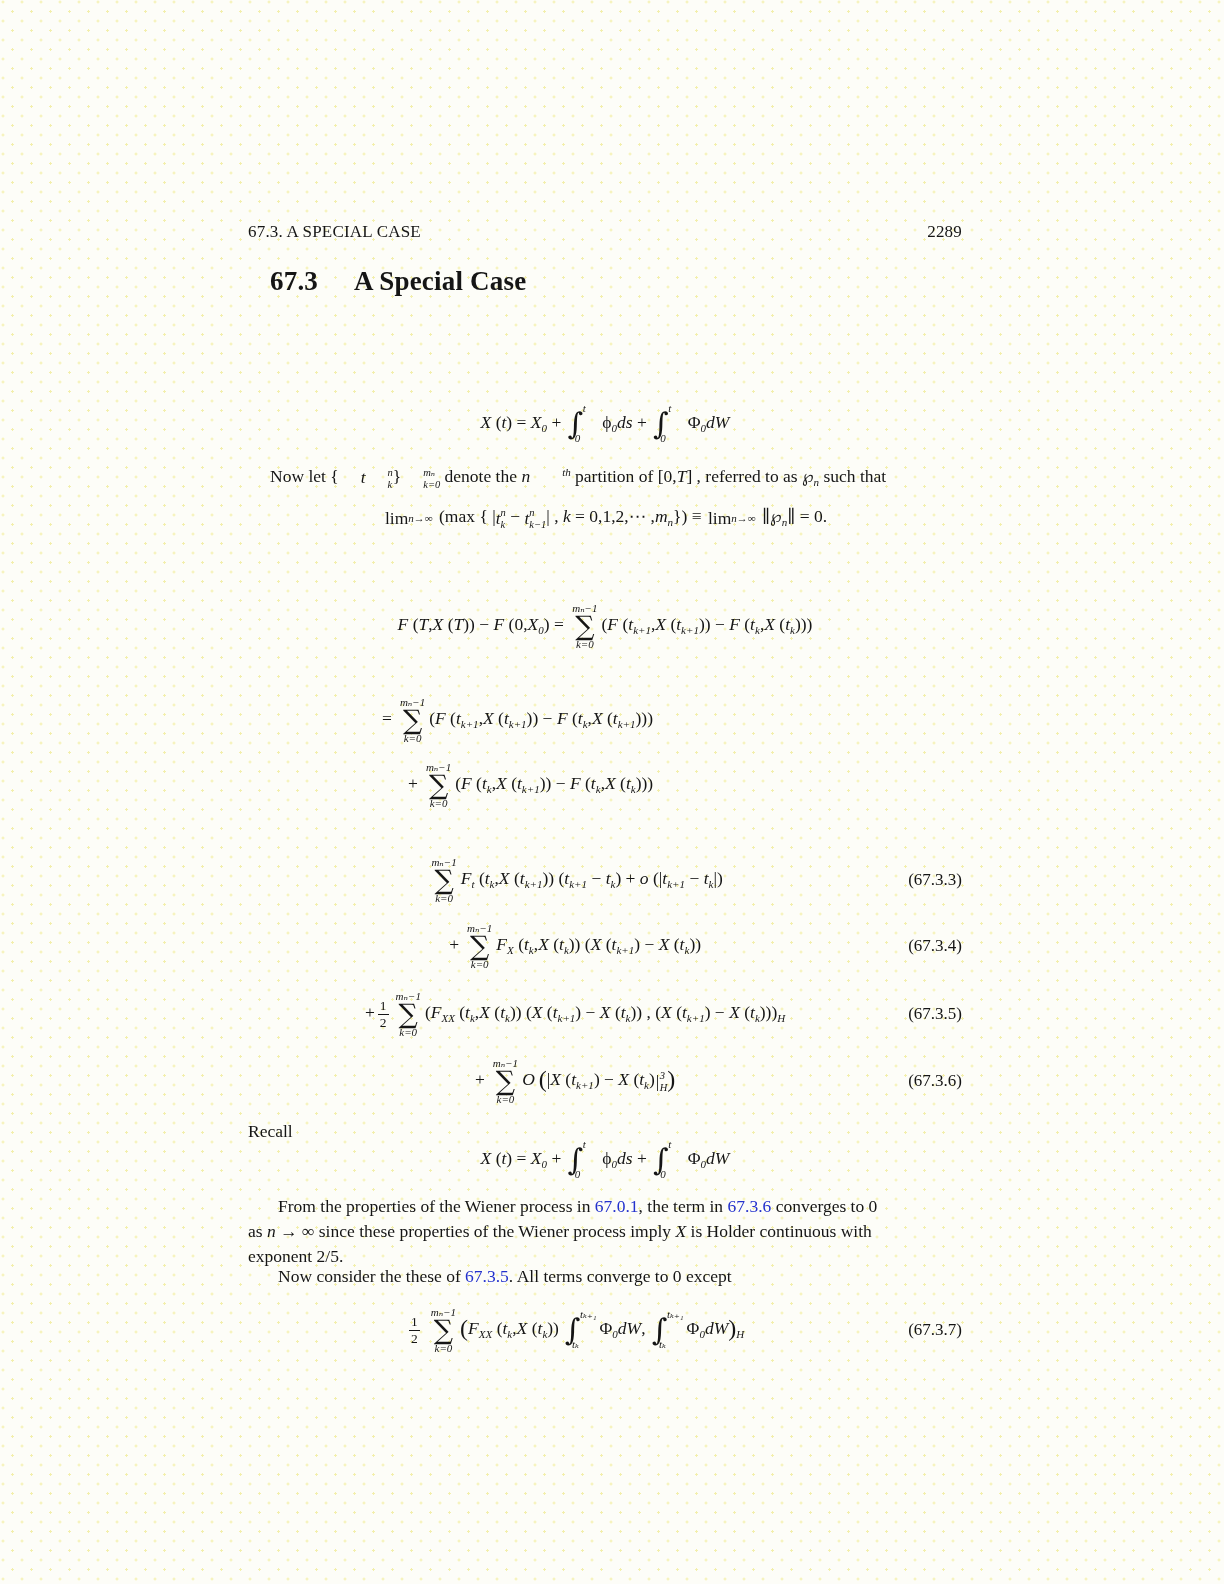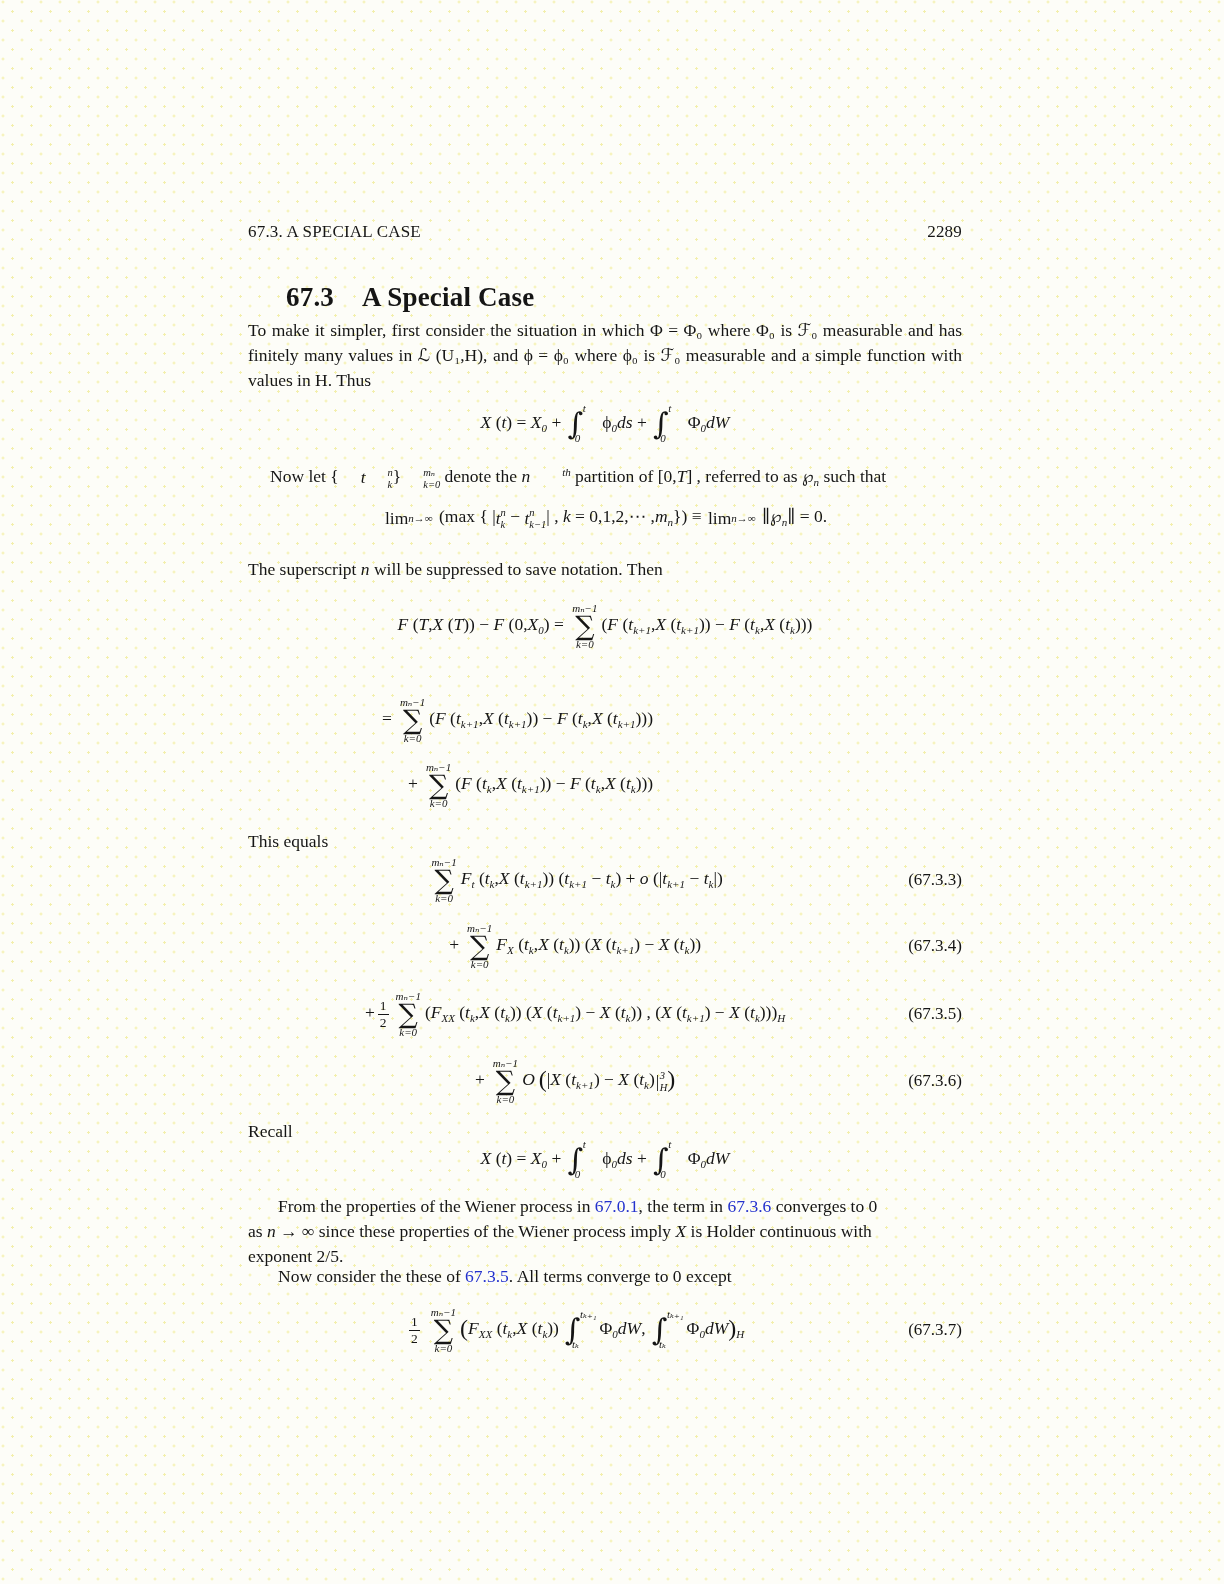--- a/index.html
+++ b/index.html
@@ -12,21 +12,21 @@
       radial-gradient(circle, rgba(235,228,110,0.55) 1px, rgba(0,0,0,0) 1.4px);
     background-size:19px 19px,19px 19px;
     background-position:3px 2px,12.5px 11.5px;
     color:#151515;
     font-family:"Liberation Serif","DejaVu Serif","DejaVu Sans",serif;
     font-size:17.5px;
     overflow:hidden;
   }
   .content{position:absolute;left:248px;top:0;width:714px;height:100%;}
   .hdr{position:absolute;top:222px;left:0;width:100%;display:flex;justify-content:space-between;font-size:17px;letter-spacing:0.2px;}
-  .sec{position:absolute;top:266px;left:22px;margin:16px;font-size:27px;font-weight:bold;display:flex;gap:28px;letter-spacing:0.2px;}
+  .sec{position:absolute;top:266px;left:22px;margin:0;font-size:27px;font-weight:bold;display:flex;gap:36px;letter-spacing:0.2px;}
   .para{position:absolute;left:0;width:100%;margin:0;line-height:25px;}
   .just{text-align:justify;}
   .indent{text-indent:22px;}
   .indent30{padding-left:30px;box-sizing:border-box;}
   .disp{position:absolute;left:0;width:100%;white-space:nowrap;box-sizing:border-box;}
   .center{text-align:center;}
   .numrow{display:flex;align-items:center;}
   .eq-body{flex:1;text-align:center;white-space:nowrap;}
   .eq-num{flex:none;margin-left:6px;font-size:17px;}
   
@@ -64,21 +64,20 @@
     <div class="hdr">
       <span>67.3.  A SPECIAL CASE</span>
       <span>2289</span>
     </div>
 
     <h1 class="sec">
       <span>67.3</span>
       <span>A Special Case</span>
     </h1>
 
-    <p class="para just" style="top:318px">To make it simpler, first consider the situation in which Φ = Φ₀ where Φ₀ is ℱ₀ measurable and has finitely many values in ℒ (U₁,H), and ϕ = ϕ₀ where ϕ₀ is ℱ₀ measurable and a simple function with values in H. Thus</p>
 
     <div class="disp center" style="top:406px"><span class="tk-i">X</span><span class="tk-r"> (</span><span class="tk-i">t</span><span class="tk-r">) = </span><span class="tk-i">X</span><sub class="tk-sub">0</sub><span class="tk-r"> + </span><span class="intw"><span class="int-g">∫</span><span class="int-sup">t</span><span class="int-sub">0</span></span><span class="tk-r">ϕ</span><sub class="tk-sub">0</sub><span class="tk-i">ds</span><span class="tk-r"> + </span><span class="intw"><span class="int-g">∫</span><span class="int-sup">t</span><span class="int-sub">0</span></span><span class="tk-r">Φ</span><sub class="tk-sub">0</sub><span class="tk-i">dW</span></div>
 
     <p class="para indent" style="top:464px"><span class="tk-r">Now let </span><span class="tk-r">{</span><span class="ssw">
           <span class="ss-base">t</span>
           <span class="ss-col">
             <span class="ss-sup">n</span>
             <span class="ss-sub">k</span>
           </span>
         </span><span class="tk-r">}</span><span class="ssw">
@@ -101,41 +100,39 @@
           <span class="ss-base">t</span>
           <span class="ss-col">
             <span class="ss-sup">n</span>
             <span class="ss-sub">k−1</span>
           </span>
         </span><span class="tk-r">| , </span><span class="tk-i">k</span><span class="tk-r"> = 0,1,2,⋯ ,</span><span class="tk-i">m</span><sub class="tk-sub">n</sub><span class="tk-r">}) ≡ </span><span class="limw">
           <span class="lim-word">lim</span>
           <span class="lim-be">n→∞</span>
         </span><span class="tk-r"> ∥</span><span class="tk-scr">℘</span><sub class="tk-sub">n</sub><span class="tk-r">∥ = 0.</span></div>
 
-    <p class="para" style="top:557px"><span class="tk-r">The superscript </span><span class="tk-i">n</span><span class="tk-r"> will be suppressed to save notation. Then</span></p>
 
     <div class="disp center" style="top:602px"><span class="tk-i">F</span><span class="tk-r"> (</span><span class="tk-i">T</span><span class="tk-r">,</span><span class="tk-i">X</span><span class="tk-r"> (</span><span class="tk-i">T</span><span class="tk-r">)) − </span><span class="tk-i">F</span><span class="tk-r"> (0,</span><span class="tk-i">X</span><sub class="tk-sub">0</sub><span class="tk-r">) = </span><span class="sum">
           <span class="sum-ab">mₙ−1</span>
           <span class="sum-sigma">∑</span>
           <span class="sum-be">k=0</span>
         </span><span class="tk-r">(</span><span class="tk-i">F</span><span class="tk-r"> (</span><span class="tk-i">t</span><sub class="tk-sub">k+1</sub><span class="tk-r">,</span><span class="tk-i">X</span><span class="tk-r"> (</span><span class="tk-i">t</span><sub class="tk-sub">k+1</sub><span class="tk-r">)) − </span><span class="tk-i">F</span><span class="tk-r"> (</span><span class="tk-i">t</span><sub class="tk-sub">k</sub><span class="tk-r">,</span><span class="tk-i">X</span><span class="tk-r"> (</span><span class="tk-i">t</span><sub class="tk-sub">k</sub><span class="tk-r">)))</span></div>
 
     <div class="disp" style="top:696px;padding-left:134px"><span class="tk-r">=</span><span class="tk-sp"></span><span class="sum">
           <span class="sum-ab">mₙ−1</span>
           <span class="sum-sigma">∑</span>
           <span class="sum-be">k=0</span>
         </span><span class="tk-r">(</span><span class="tk-i">F</span><span class="tk-r"> (</span><span class="tk-i">t</span><sub class="tk-sub">k+1</sub><span class="tk-r">,</span><span class="tk-i">X</span><span class="tk-r"> (</span><span class="tk-i">t</span><sub class="tk-sub">k+1</sub><span class="tk-r">)) − </span><span class="tk-i">F</span><span class="tk-r"> (</span><span class="tk-i">t</span><sub class="tk-sub">k</sub><span class="tk-r">,</span><span class="tk-i">X</span><span class="tk-r"> (</span><span class="tk-i">t</span><sub class="tk-sub">k+1</sub><span class="tk-r">)))</span></div>
 
     <div class="disp" style="top:761px;padding-left:160px"><span class="tk-r">+</span><span class="tk-sp"></span><span class="sum">
           <span class="sum-ab">mₙ−1</span>
           <span class="sum-sigma">∑</span>
           <span class="sum-be">k=0</span>
         </span><span class="tk-r">(</span><span class="tk-i">F</span><span class="tk-r"> (</span><span class="tk-i">t</span><sub class="tk-sub">k</sub><span class="tk-r">,</span><span class="tk-i">X</span><span class="tk-r"> (</span><span class="tk-i">t</span><sub class="tk-sub">k+1</sub><span class="tk-r">)) − </span><span class="tk-i">F</span><span class="tk-r"> (</span><span class="tk-i">t</span><sub class="tk-sub">k</sub><span class="tk-r">,</span><span class="tk-i">X</span><span class="tk-r"> (</span><span class="tk-i">t</span><sub class="tk-sub">k</sub><span class="tk-r">)))</span></div>
 
-    <p class="para" style="top:829px">This equals</p>
 
     <div class="disp numrow" style="top:856px">
       <span class="eq-body"><span class="sum">
             <span class="sum-ab">mₙ−1</span>
             <span class="sum-sigma">∑</span>
             <span class="sum-be">k=0</span>
           </span><span class="tk-i">F</span><sub class="tk-sub">t</sub><span class="tk-r"> (</span><span class="tk-i">t</span><sub class="tk-sub">k</sub><span class="tk-r">,</span><span class="tk-i">X</span><span class="tk-r"> (</span><span class="tk-i">t</span><sub class="tk-sub">k+1</sub><span class="tk-r">)) (</span><span class="tk-i">t</span><sub class="tk-sub">k+1</sub><span class="tk-r"> − </span><span class="tk-i">t</span><sub class="tk-sub">k</sub><span class="tk-r">) + </span><span class="tk-i">o</span><span class="tk-r"> (|</span><span class="tk-i">t</span><sub class="tk-sub">k+1</sub><span class="tk-r"> − </span><span class="tk-i">t</span><sub class="tk-sub">k</sub><span class="tk-r">|)</span></span>
       <span class="eq-num">(67.3.3)</span>
     </div>
 

